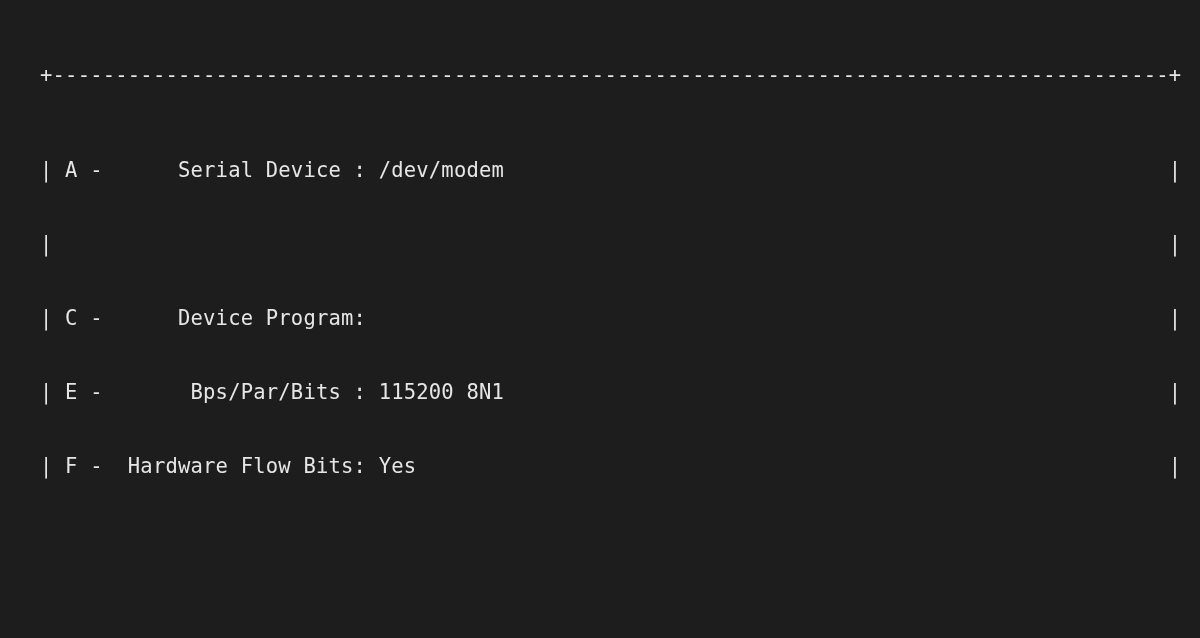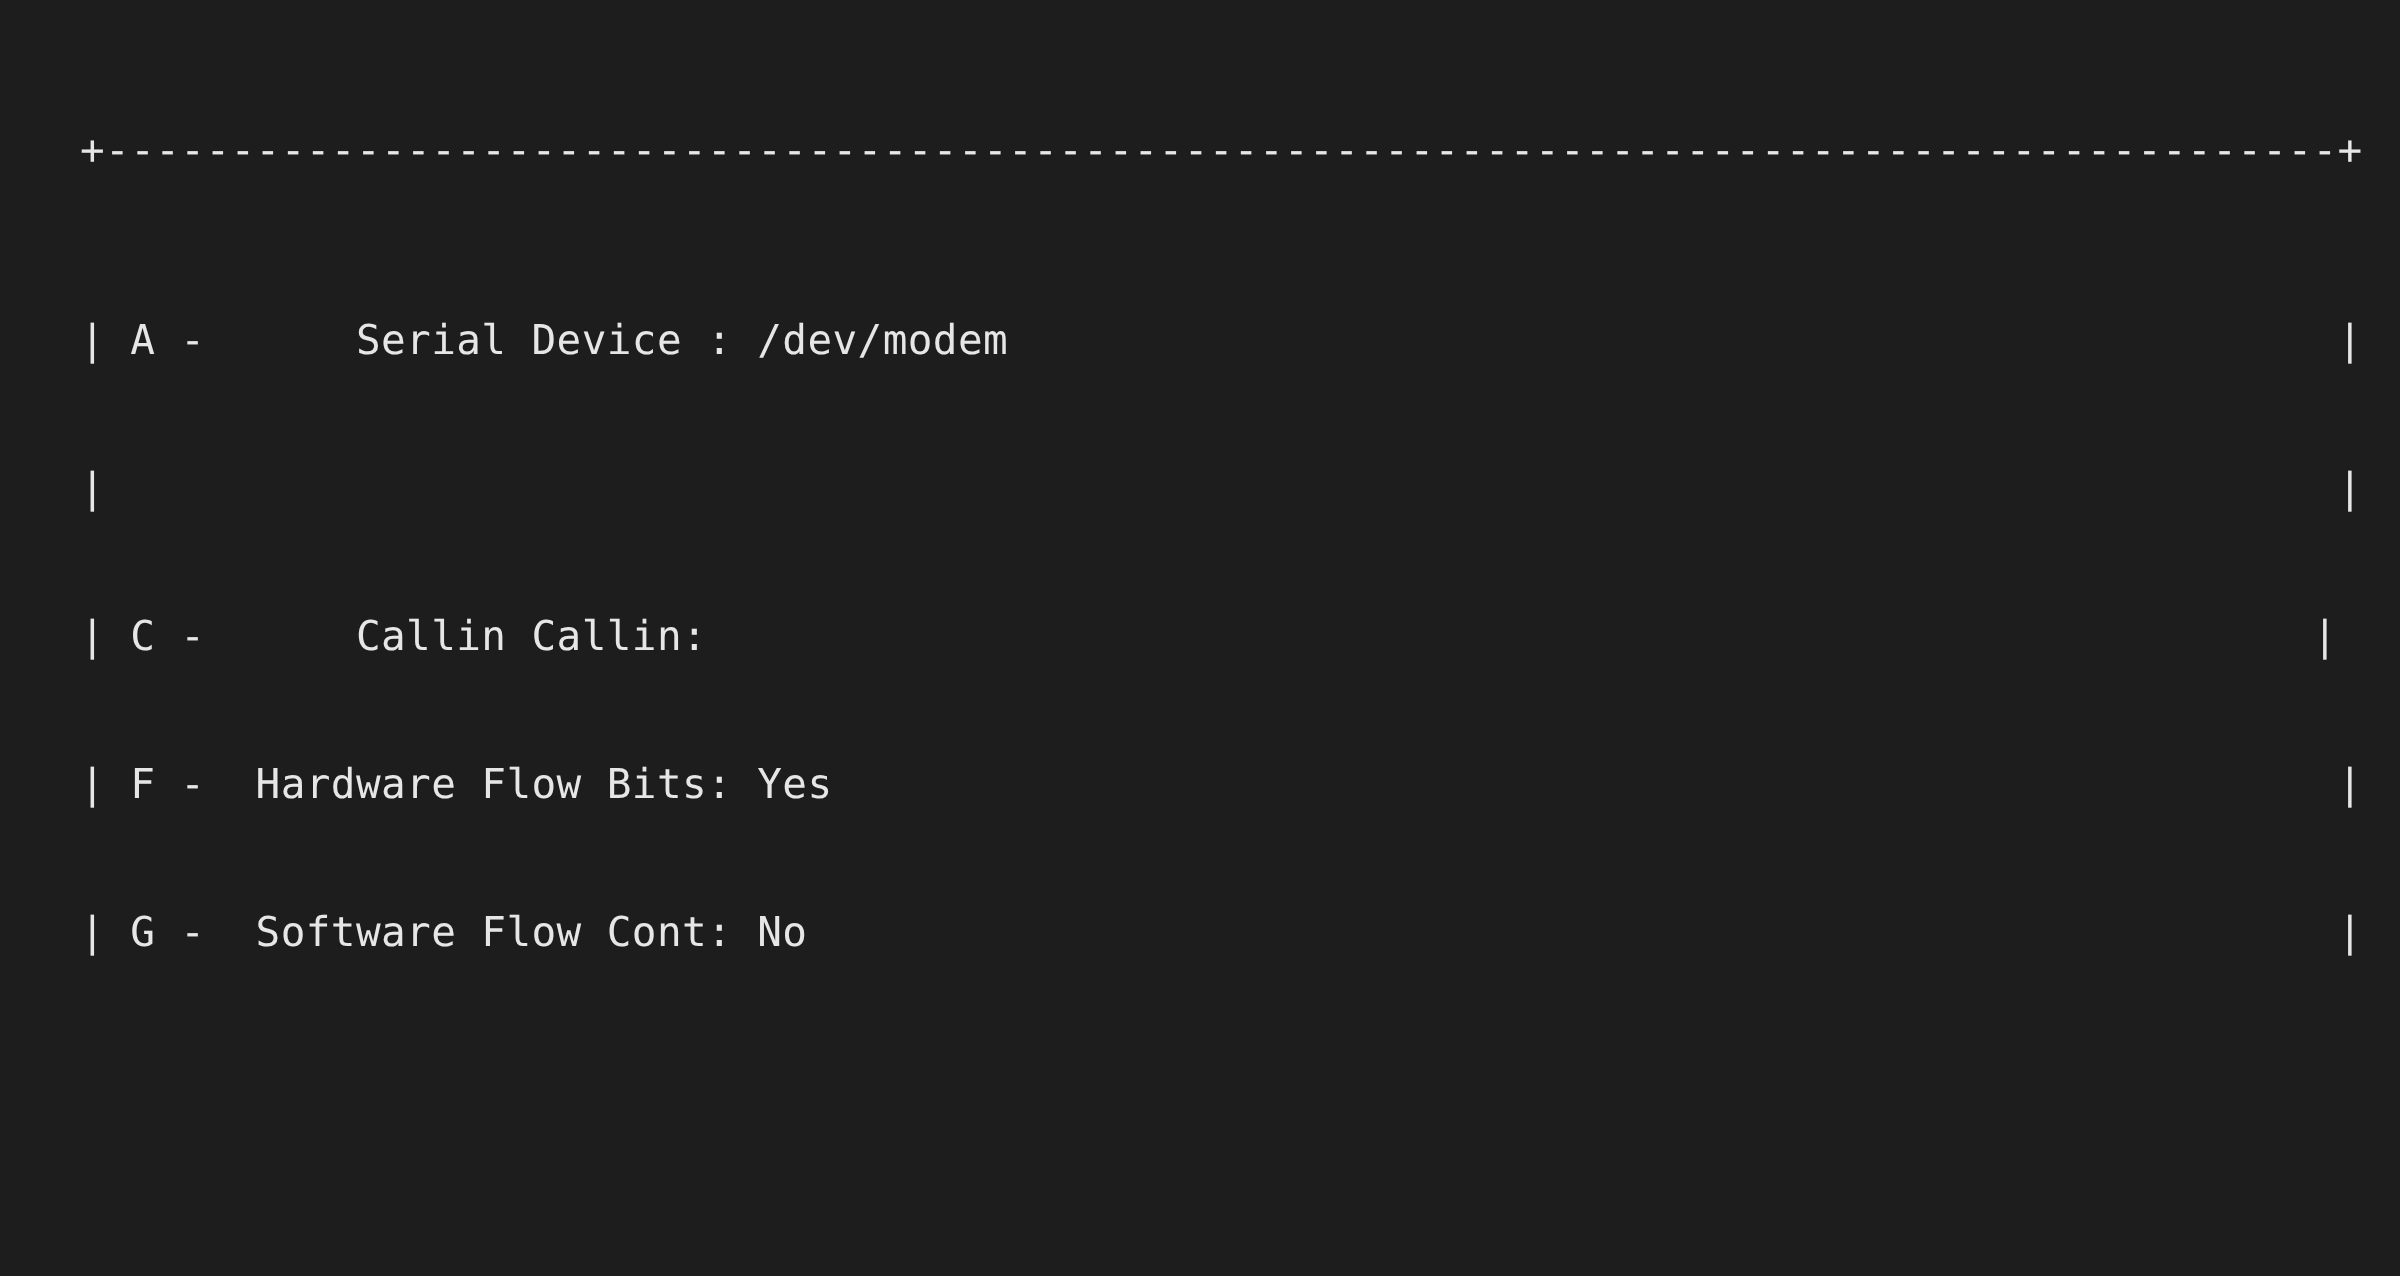--- a/index.html
+++ b/index.html
@@ -25,23 +25,23 @@
     }
   </style>
 </head>
 <body>
 
 <div class="screen">
   <span class="row">+-----------------------------------------------------------------------------------------+</span>
 
   <span class="row">| A -      Serial Device : /dev/modem                                                     |</span>
   <span class="row">|                                                                                         |</span>
-  <span class="row">| C -      Callin Callin:                                                                |</span>
+  <span class="row">| C -      Device Program:                                                                |</span>
+  <span class="row">| E -       Bps/Par/Bits : 115200 8N1                                                     |</span>
   <span class="row">| F -  Hardware Flow Bits: Yes                                                            |</span>
-  <span class="row">| G -  Software Flow Cont: No                                                             |</span>
   
   
   
   
   
   
   
 
   
   

